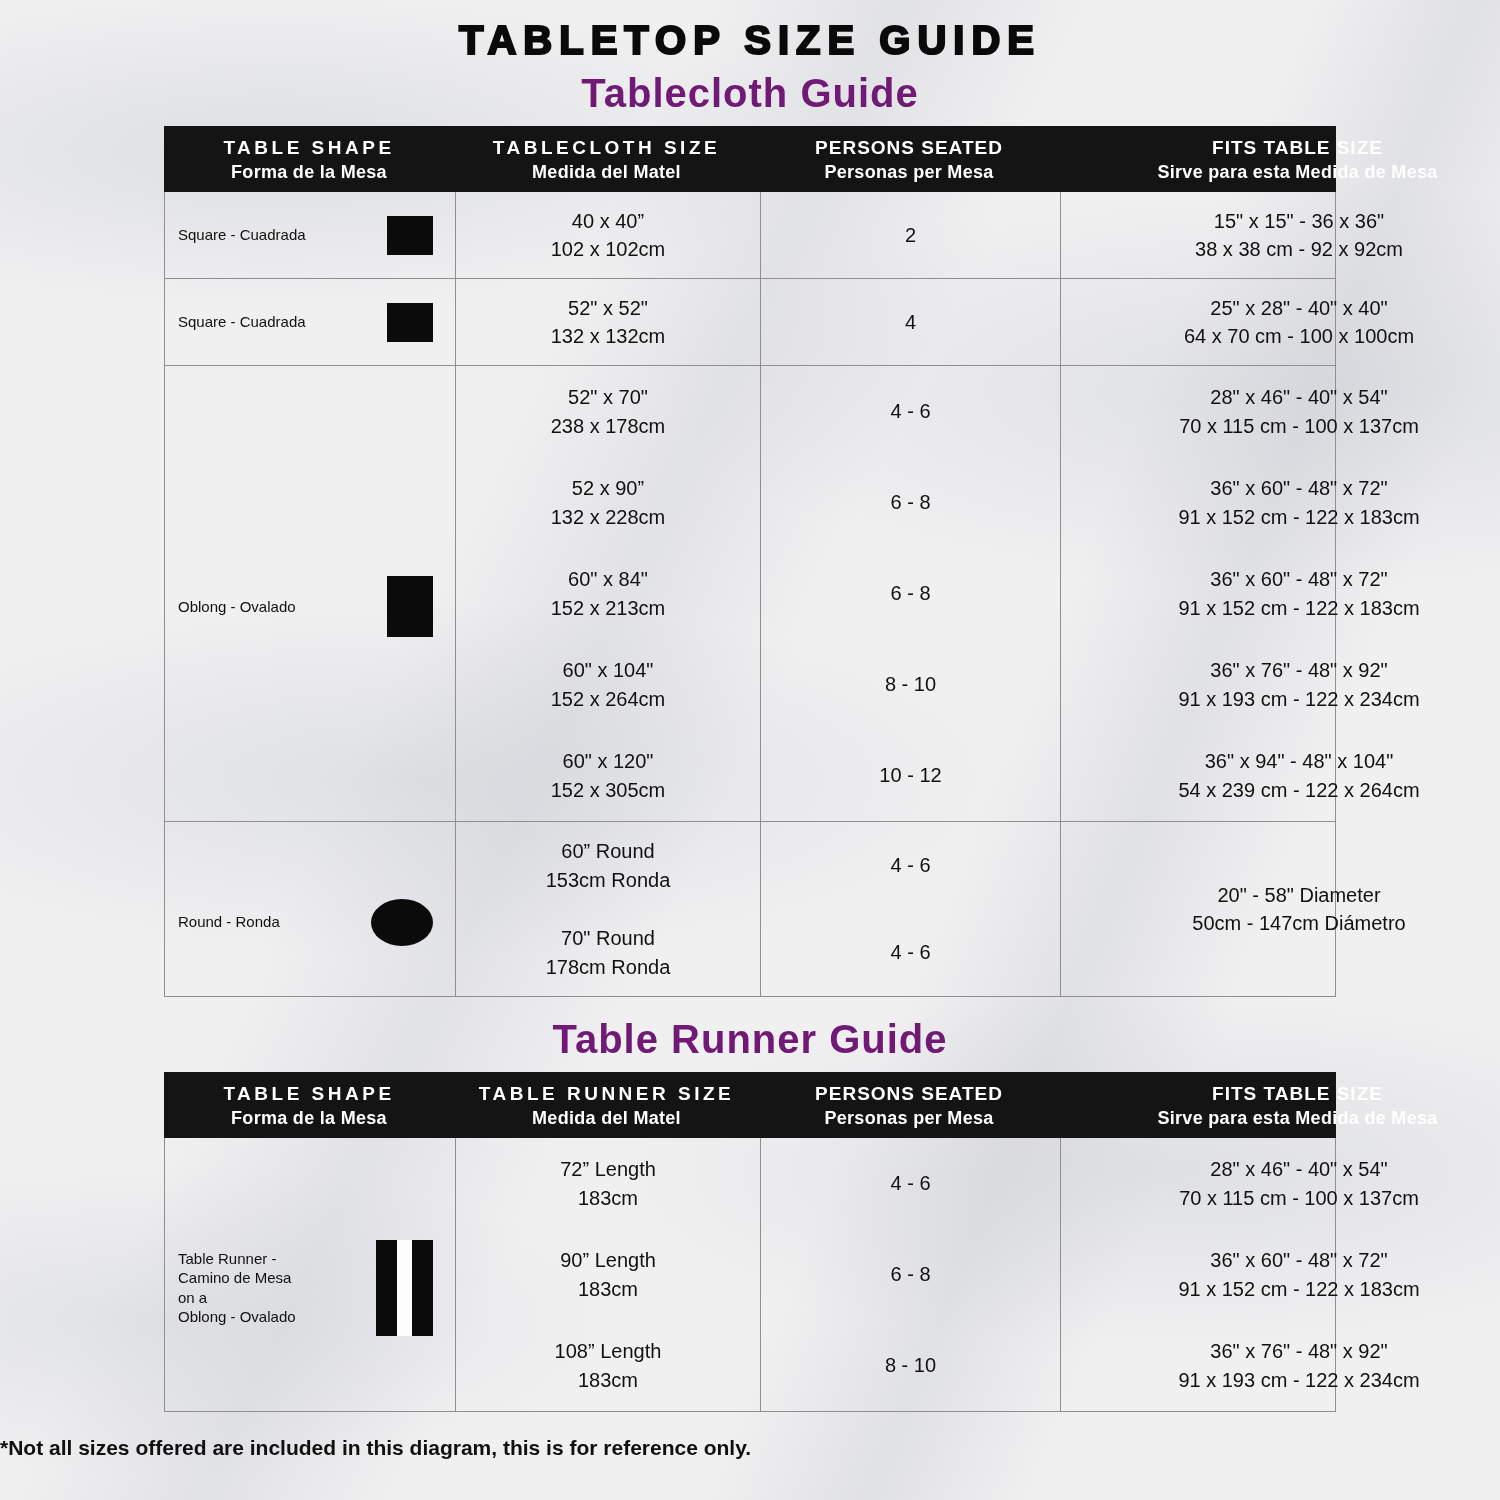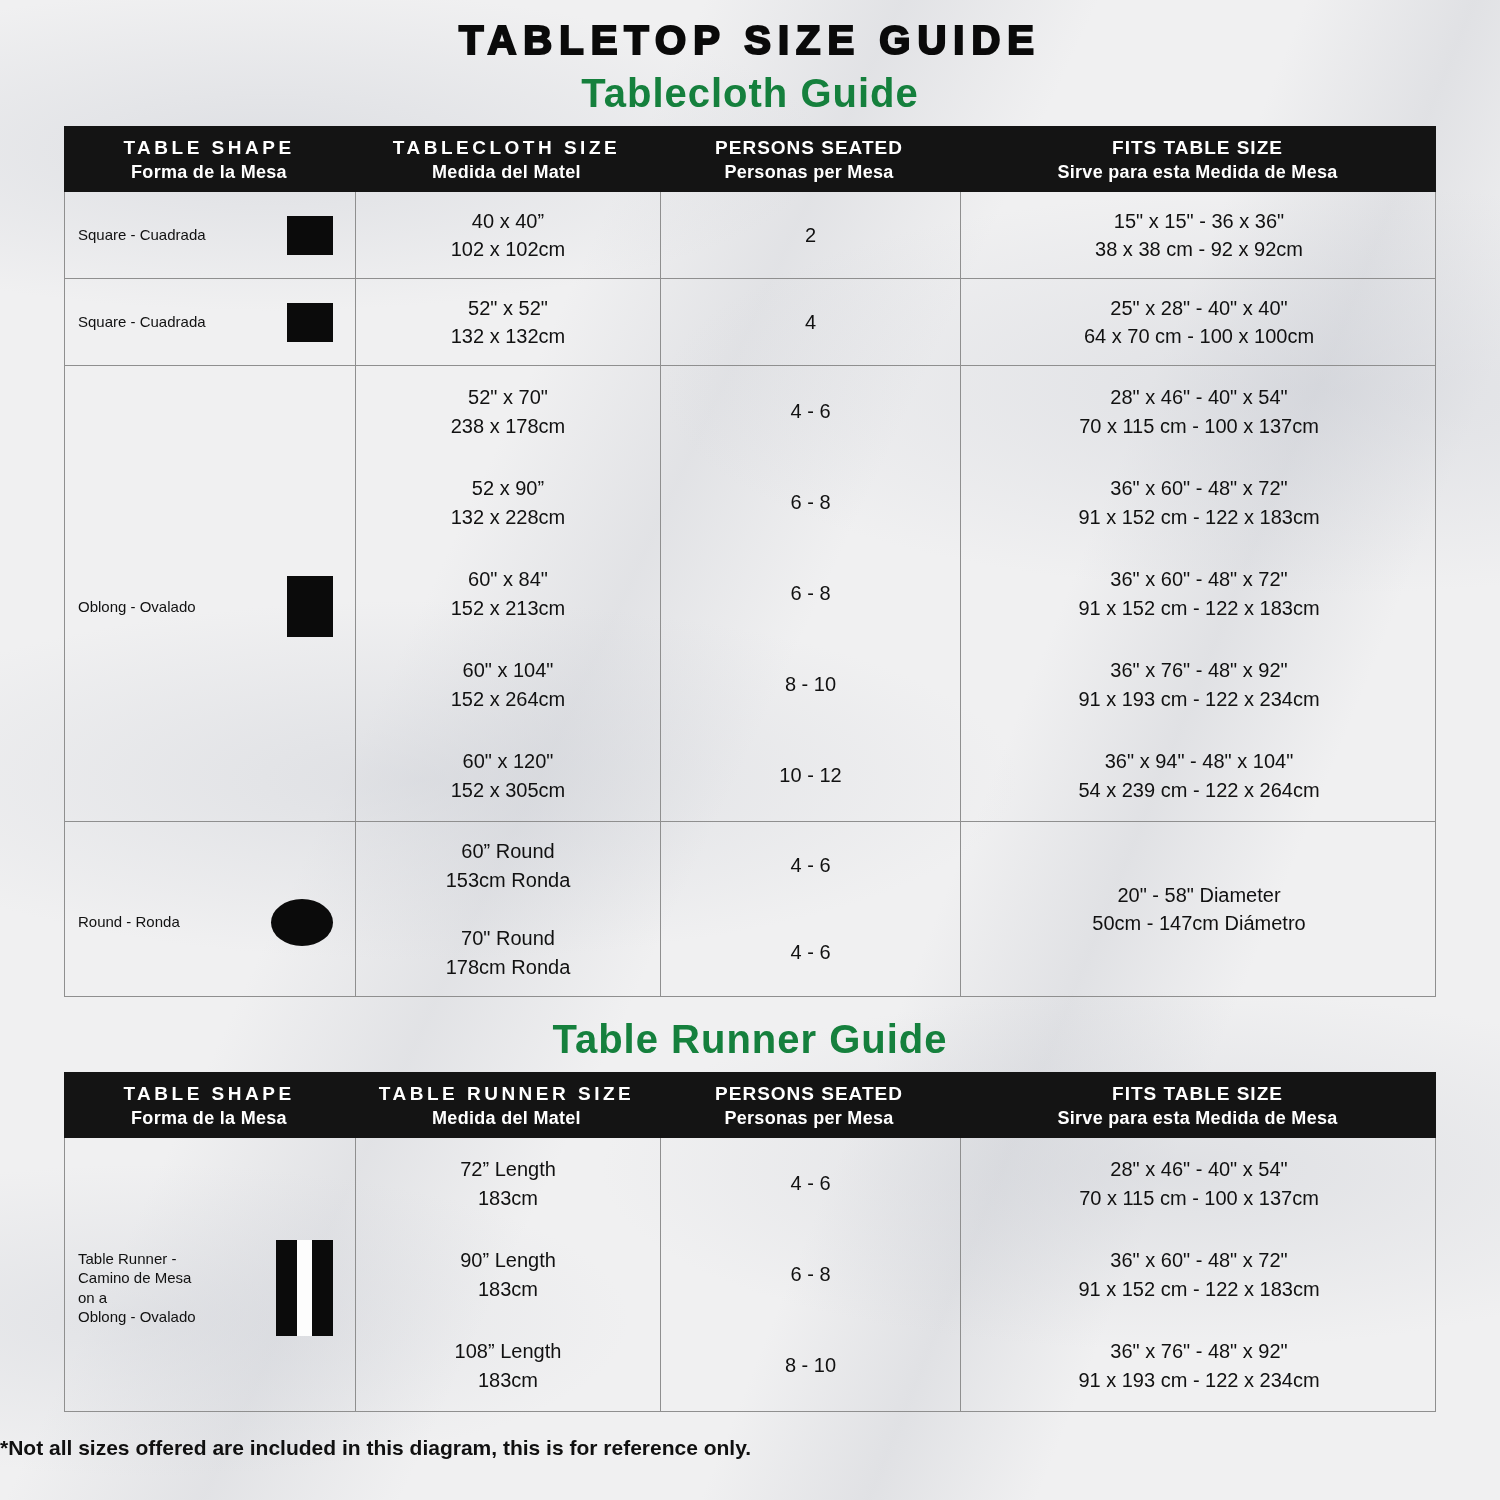--- a/index.html
+++ b/index.html
@@ -25,26 +25,26 @@
     letter-spacing:7px;
     -webkit-text-stroke:2.2px #0a0a0a;
     color:#0a0a0a;
     margin-bottom:8px;
   }
   .guide-subtitle{
     text-align:center;
     font-size:40px;
     font-weight:600;
     letter-spacing:1px;
-    color:#15803d;
+    color:#701a75;
     margin-bottom:10px;
   }
   .guide-subtitle.second{ margin-top:20px; }
 
-  .tbl{ width:1372px; margin:0 auto; }
+  .tbl{ width:1172px; margin:0 auto; }
   .thead{
     display:grid;
     grid-template-columns:290px 305px 300px 477px;
     background:#141414; color:#fff;
     padding:11px 0 9px;
   }
   .th{ text-align:center; display:flex; flex-direction:column; justify-content:center; }
   .th .en{ font-size:19px; font-weight:bold; letter-spacing:1px; }
   .th.sp .en{ letter-spacing:3.5px; }
   .th .es{ font-size:18px; font-weight:bold; margin-top:3px; letter-spacing:0.3px; }

